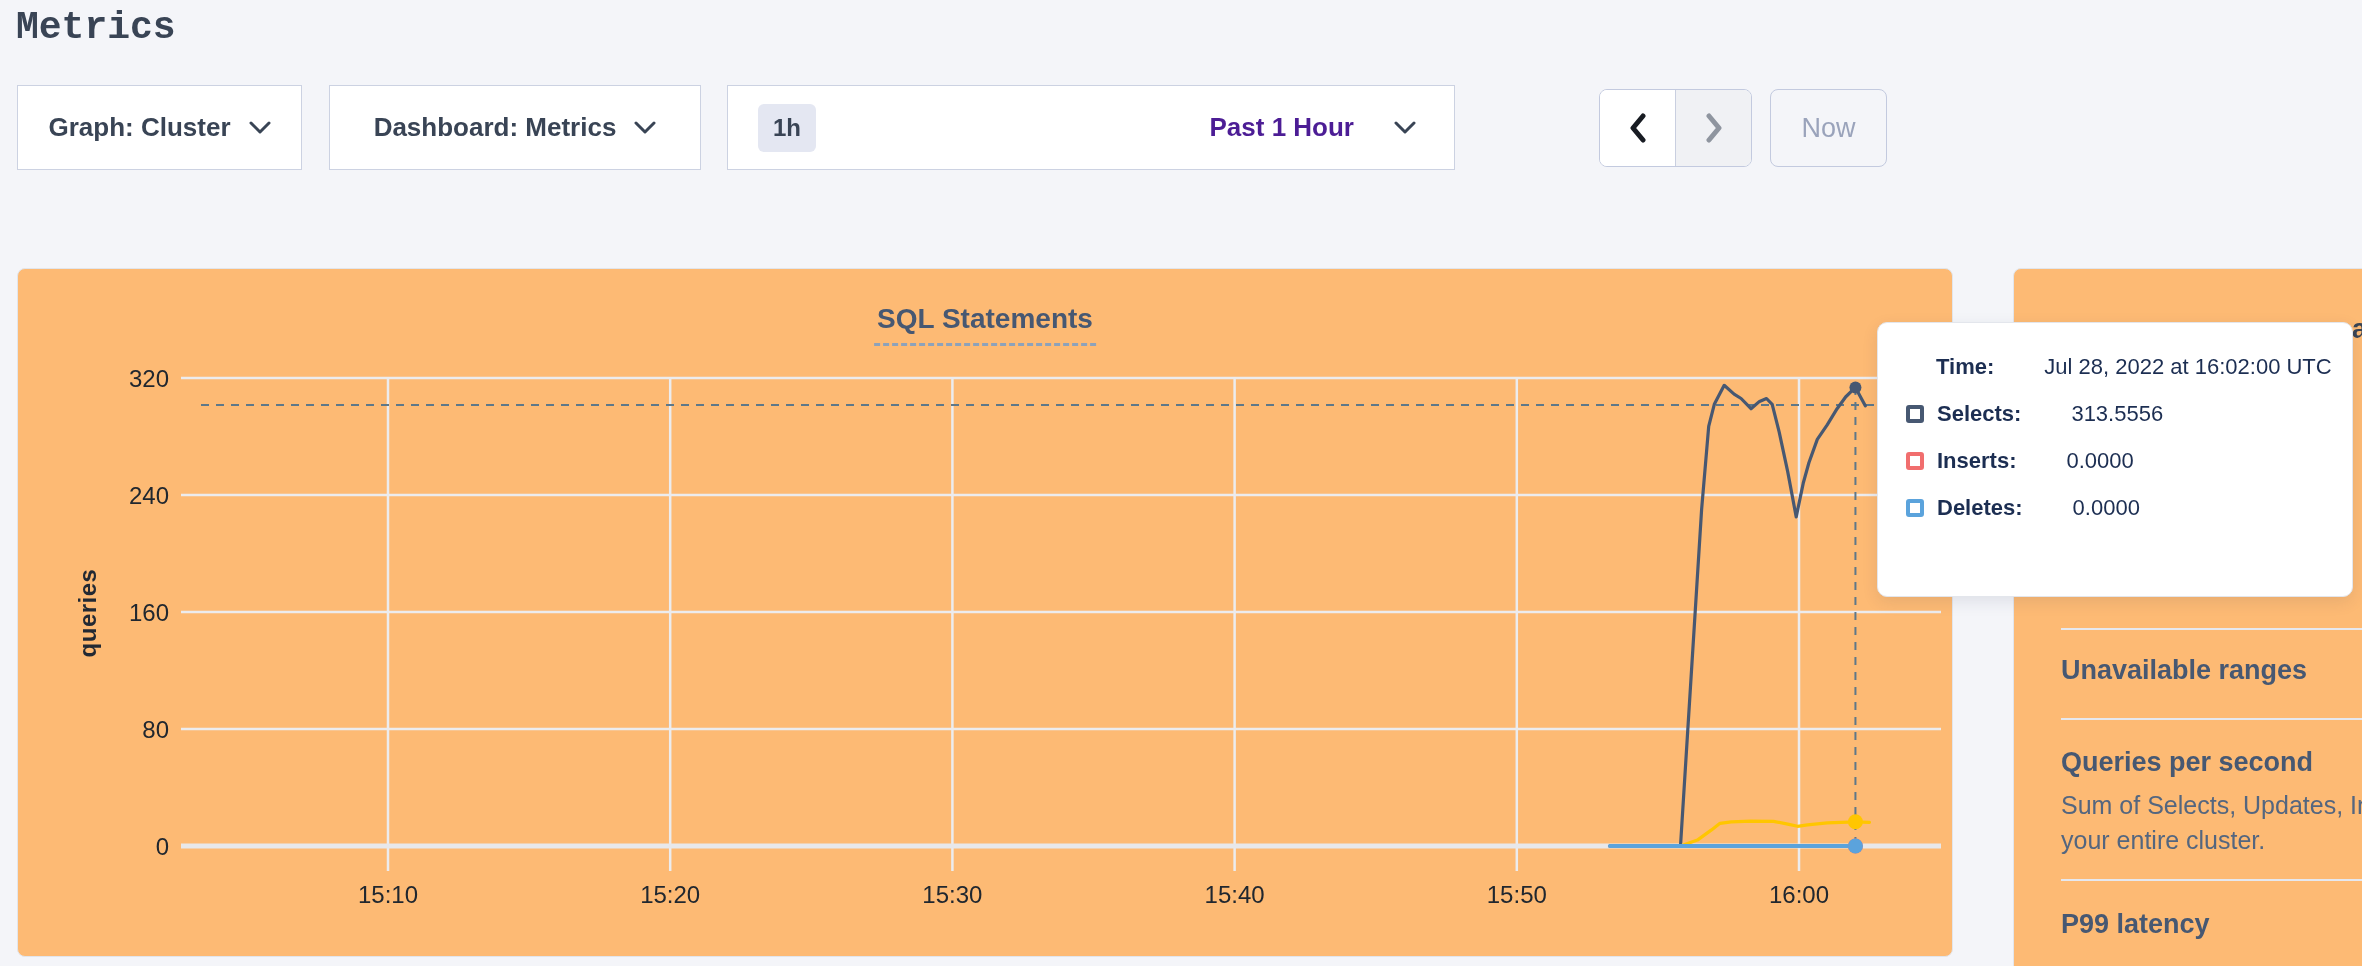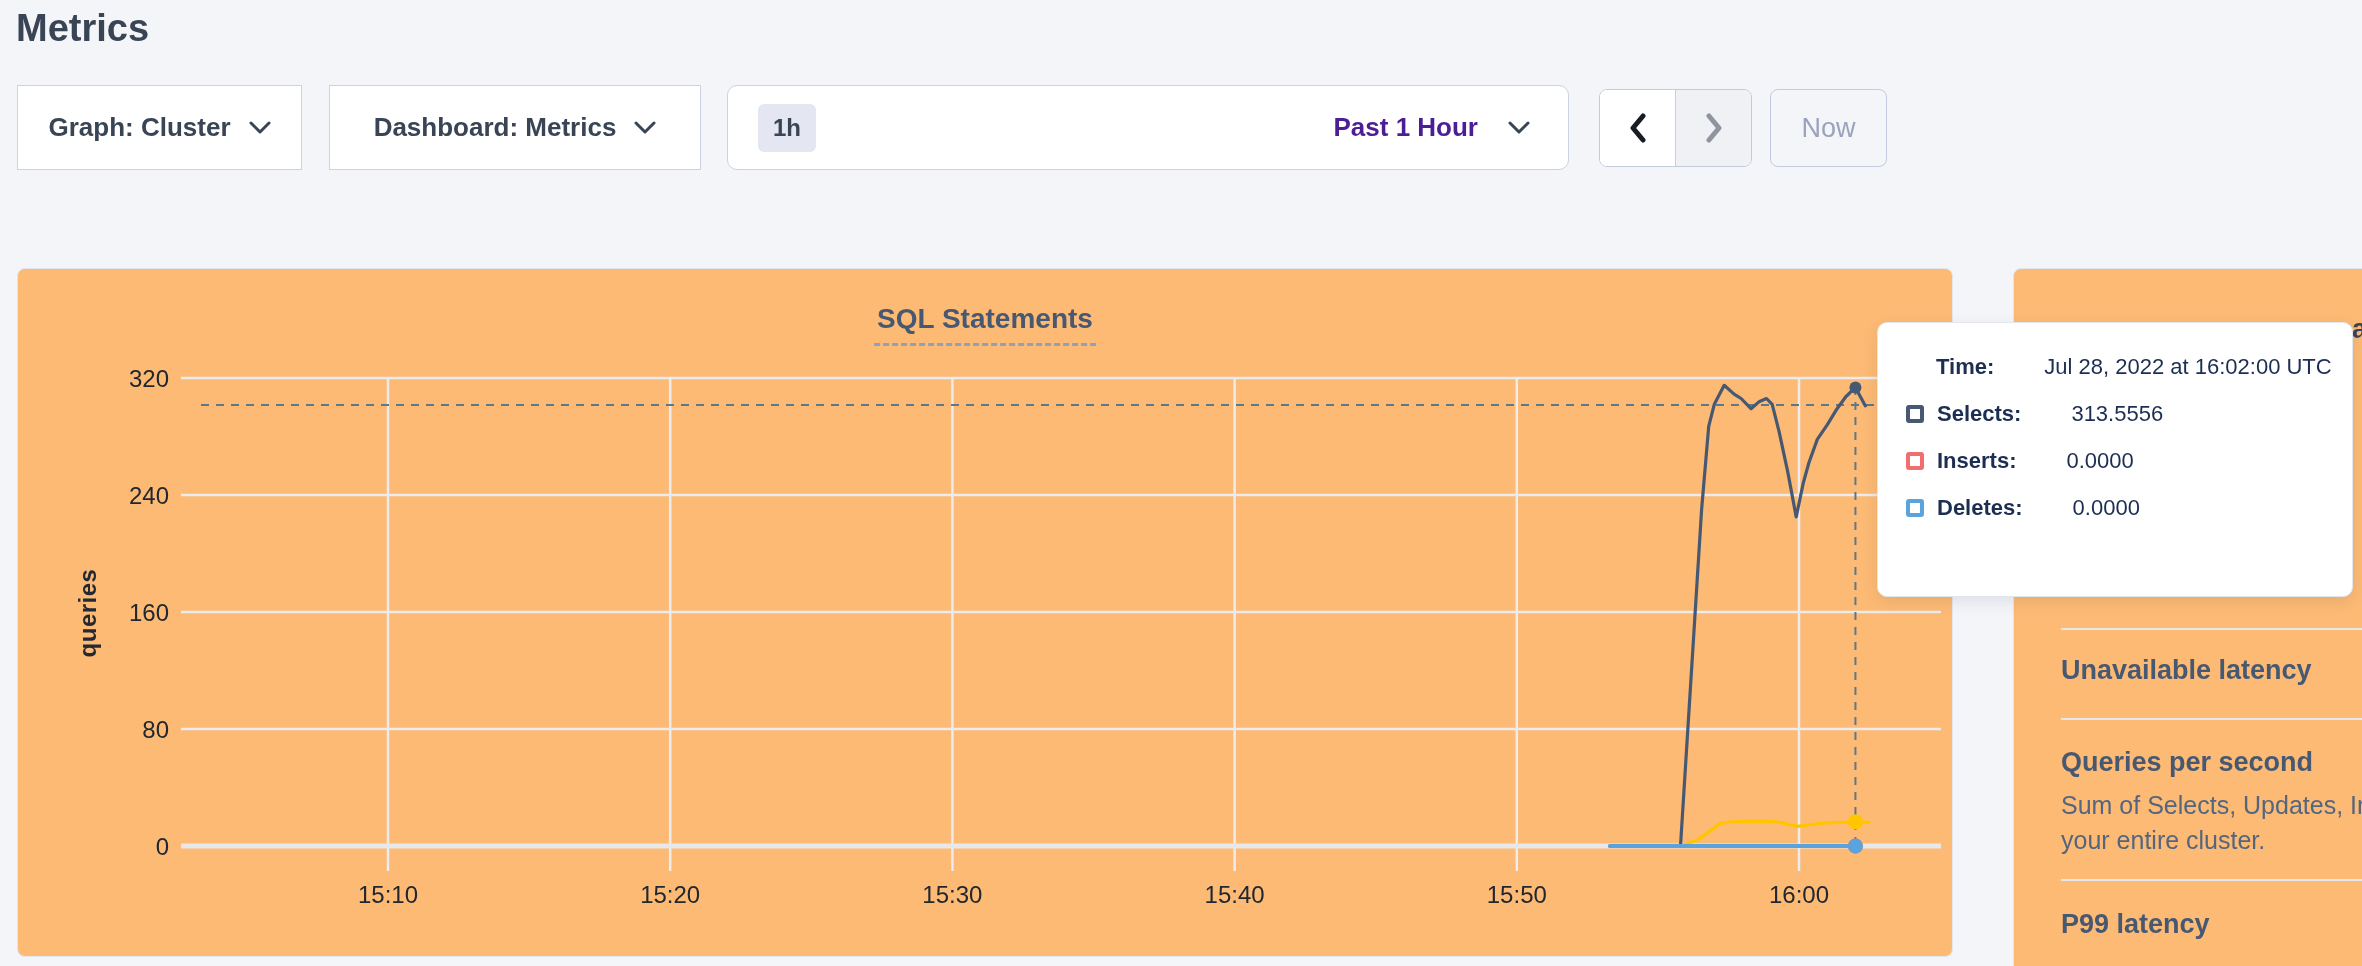--- a/index.html
+++ b/index.html
@@ -1,31 +1,31 @@
 <!DOCTYPE html>
 <html><head>
 <meta charset="utf-8">
 <style>
   * { margin:0; padding:0; box-sizing:border-box; }
   html,body { margin:0; }
   body { font-family:"Liberation Sans", sans-serif; }
   .page { position:relative; width:2362px; height:966px; overflow:hidden; background:#f4f5f9; }
 
   
-  .page-title { position:absolute; left:16px; top:4px; font-size:38px; line-height:48px; font-weight:700; color:#394455; }
+  .page-title { position:absolute; left:16px; top:4px; font-size:38px; line-height:48px; font-weight:700; color:#394455;font-family:Liberation Mono, monospace; }
 
   
   .dd-btn { position:absolute; top:85px; height:85px; background:#fff; border:1px solid #ccd2e2;
             border-radius:0; display:flex; align-items:center; justify-content:center; gap:18px;
             font-family:inherit; font-size:26px; font-weight:700; color:#394455; cursor:pointer; }
   .dd-graph { left:17px; width:285px; }
   .dd-dashboard { left:329px; width:372px; }
-  .time-btn { position:absolute; left:727px; top:85px; width:842px; height:85px; background:#fff;
-              border:1px solid #ccd2e2; border-radius:10px; display:flex; align-items:center;
-              padding:0 38px 0 30px; gap:30px; font-family:inherit; cursor:pointer; }
+  .time-btn { position:absolute; left:727px; top:85px; width:728px; height:85px; background:#fff;
+              border:1px solid #ccd2e2; border-radius:0; display:flex; align-items:center;
+              padding:0 38px 0 30px; gap:40px; font-family:inherit; cursor:pointer; }
   .time-badge { background:#e4e7f2; border-radius:6px; padding:10px 15px; font-size:24px; font-weight:700; color:#394455; }
   .time-label { font-size:26px; font-weight:700; color:#4c1d95; flex:1; text-align:right; }
   .arrow-group { position:absolute; left:1599px; top:89px; width:153px; height:78px;
                  border:1px solid #c3cadf; border-radius:8px; overflow:hidden; display:flex; background:#fff; }
   .arrow-btn { flex:1; border:none; display:flex; align-items:center; justify-content:center; cursor:pointer; background:#fff; padding:0; }
   .arrow-btn.next { background:#f0f1f4; border-left:1px solid #c9cfe0; cursor:default; }
   .now-btn { position:absolute; left:1770px; top:89px; width:117px; height:78px; background:transparent;
              border:1px solid #c3cadf; border-radius:8px; font-family:inherit; font-size:27px; font-weight:400;
              color:#9aa3bb; cursor:default; }
 
@@ -140,21 +140,21 @@
         <polyline points="1591.9,577.0 1841.7,577.0" fill="none" stroke="#5BA3DC" stroke-width="4" stroke-linejoin="round" stroke-linecap="round"></polyline>
         <circle cx="1837.44" cy="577" r="7.5" fill="#F16E6E"></circle>
         <circle cx="1837.44" cy="577" r="7.5" fill="#5BA3DC"></circle>
         <circle cx="1837.44" cy="552.82004875" r="7.5" fill="#FFC600"></circle>
         <circle cx="1837.44" cy="118.424935" r="6" fill="#475872"></circle>
       </svg>
   </section>
 
   <aside class="card side-card">
     <div class="divider" style="top:359px"></div>
-    <h4 class="sb-heading" style="top:386px">Unavailable latency</h4>
+    <h4 class="sb-heading" style="top:386px">Unavailable ranges</h4>
     <div class="divider" style="top:449px"></div>
     <h4 class="sb-heading" style="top:478px">Queries per second</h4>
     <p class="sb-body" style="top:522px">Sum of Selects, Updates, Inser</p>
     <p class="sb-body" style="top:557px">your entire cluster.</p>
     <div class="divider" style="top:610px"></div>
     <h4 class="sb-heading" style="top:640px">P99 latency</h4>
   </aside>
 
   <span class="clip-frag">a</span>
 

